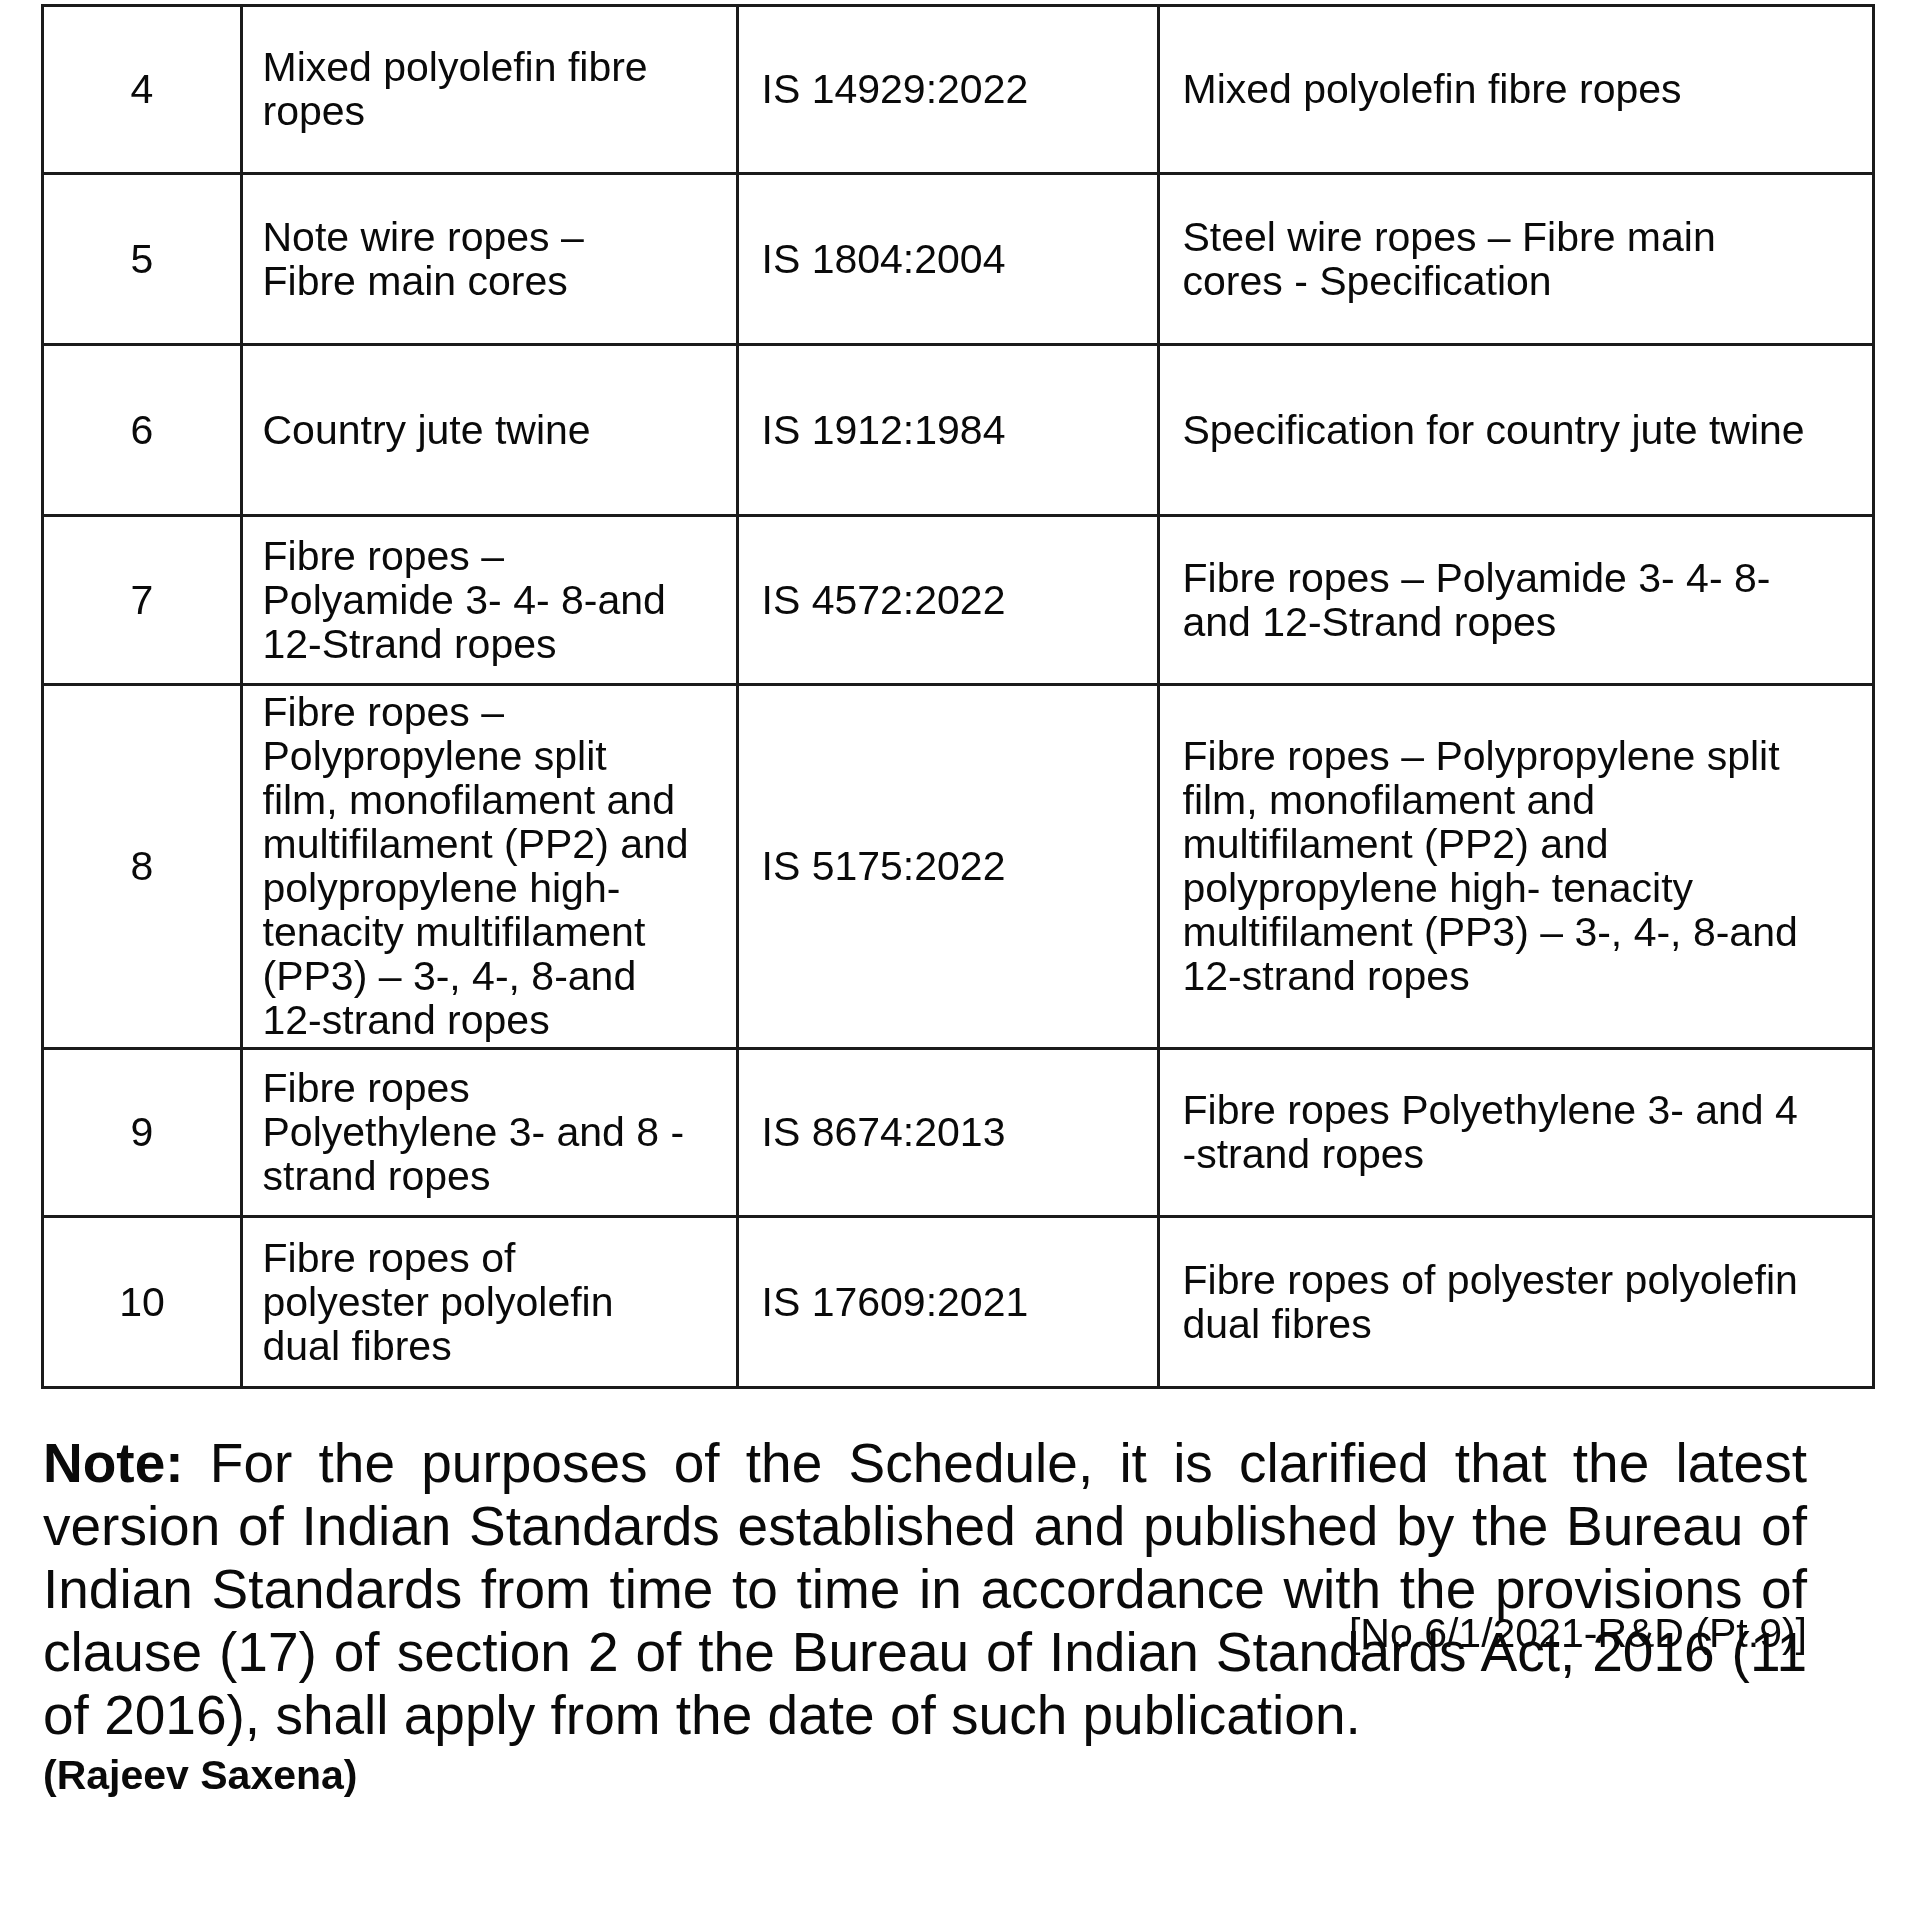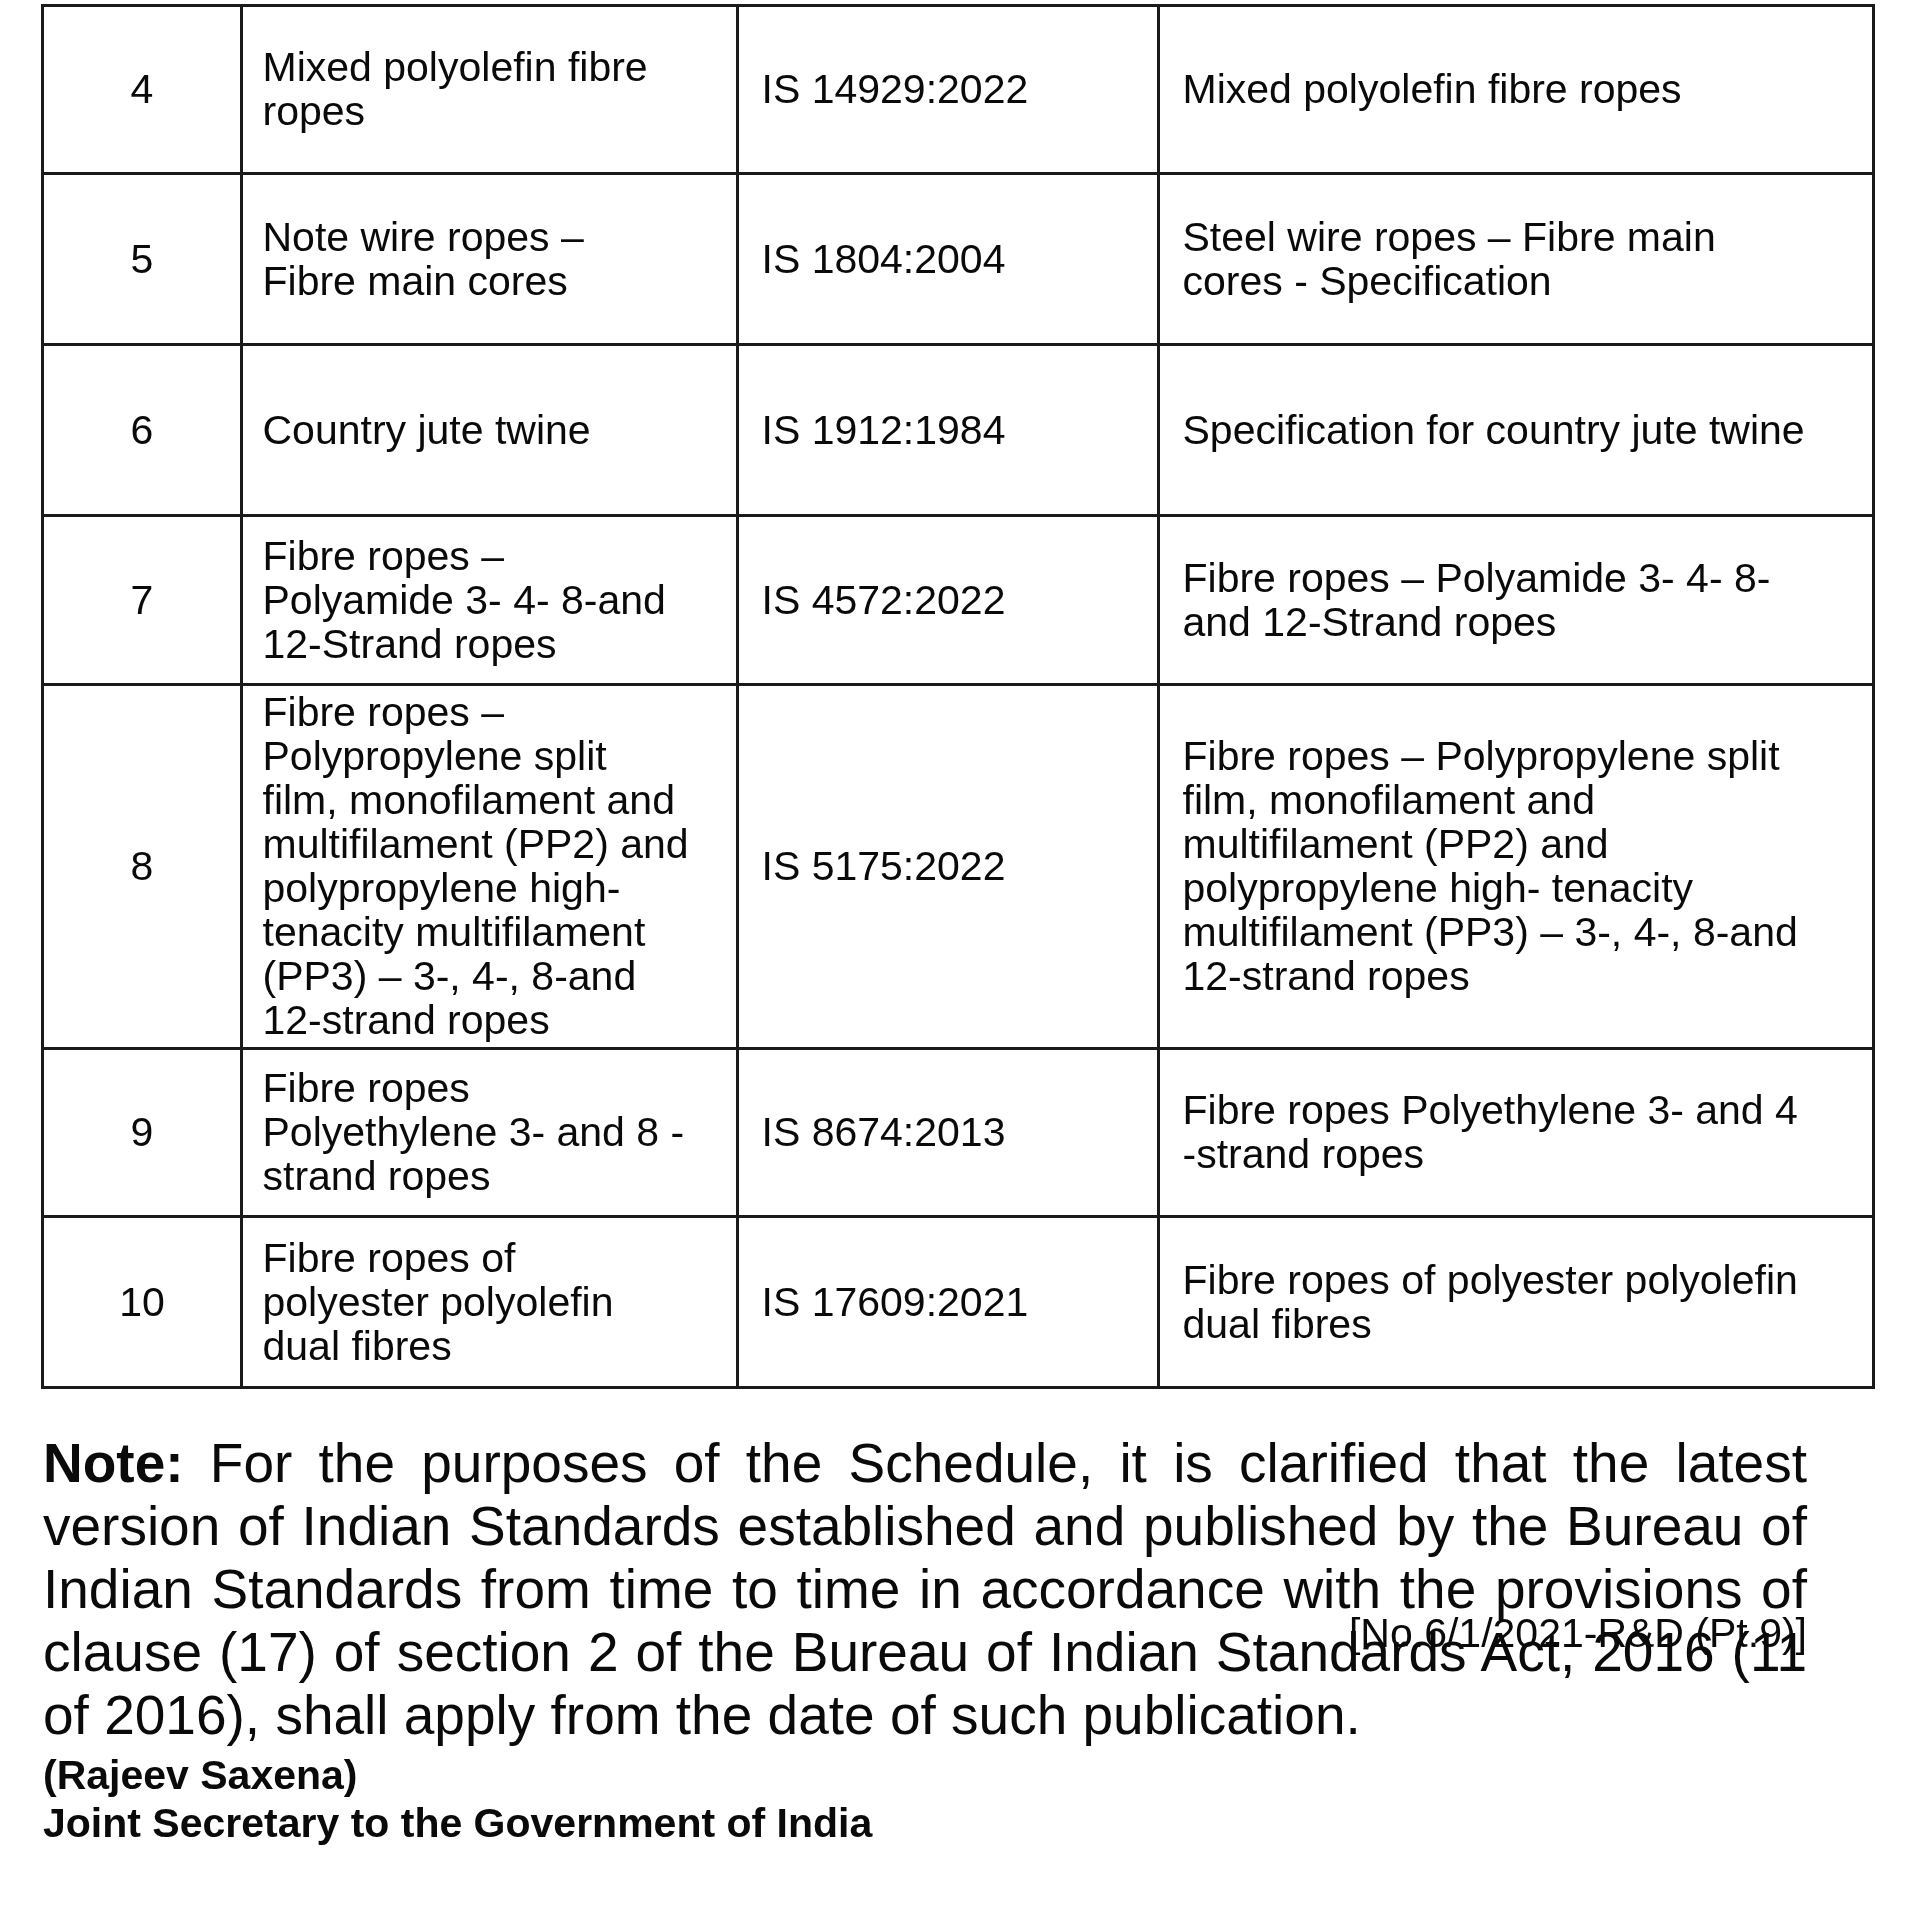--- a/index.html
+++ b/index.html
@@ -143,15 +143,14 @@
 </table>
 
 <div class="note">
   <span class="lead">Note:</span><span> For the purposes of the Schedule, it is clarified that the latest version of Indian Standards established and published by the Bureau of Indian Standards from time to time in accordance with the provisions of clause (17) of section 2 of the Bureau of Indian Standards Act, 2016 (11 of 2016), shall apply from the date of such publication.</span>
 </div>
 
 <div class="refline">[No.6/1/2021-R&amp;D (Pt.9)]</div>
 
 <div class="signature">
   <div>(Rajeev Saxena)</div>
-  <div>Joint Secretary to the Government of India</div>
 </div>
 
 
 </body></html>

